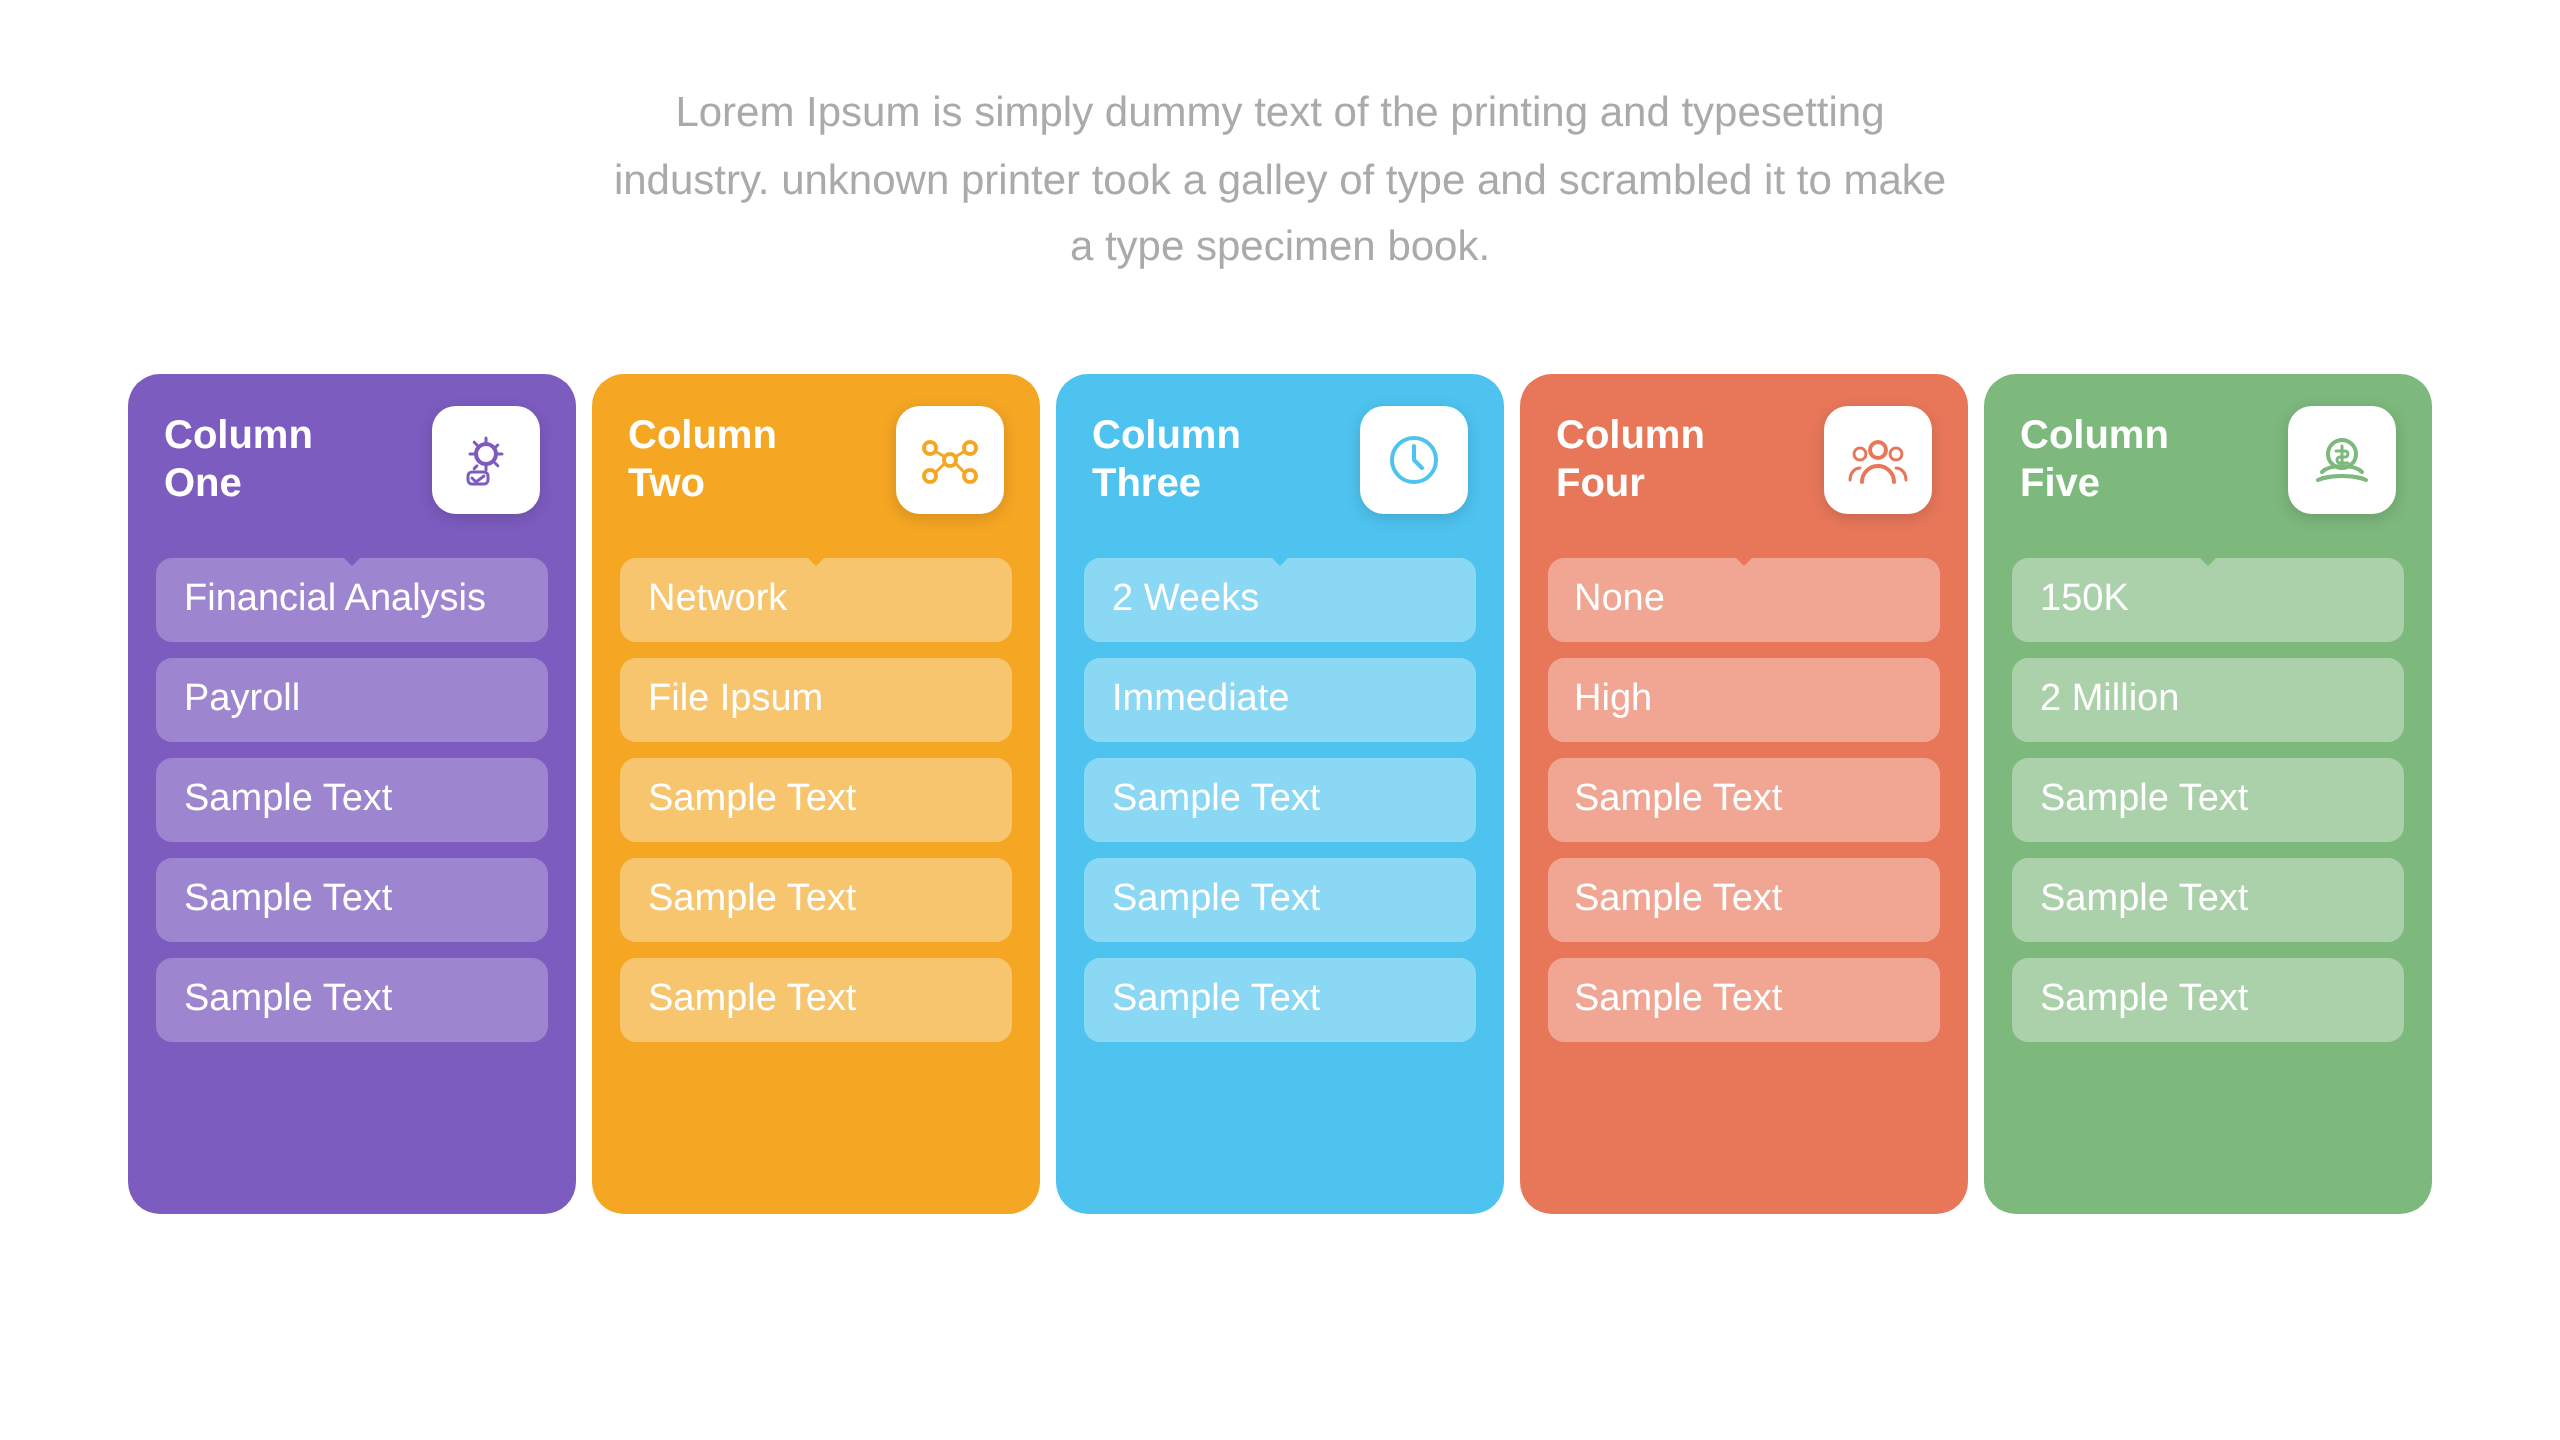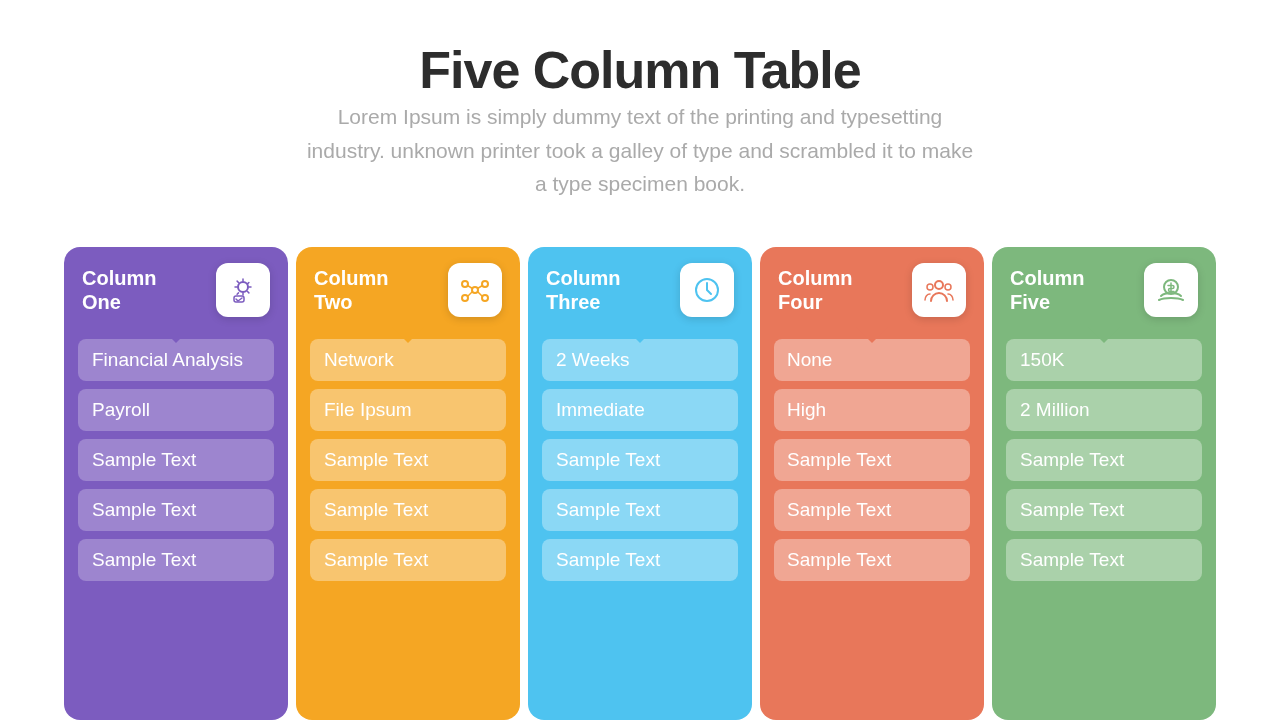--- a/index.html
+++ b/index.html
@@ -36,21 +36,21 @@
       max-width: 680px;
     }
 
     .table-container {
       display: flex;
       flex-direction: row;
       align-items: stretch;
       gap: 0;
       margin-top: 30px;
       width: 1160px;
-      height: 508px;
+      height: 420px;
       position: relative;
     }
 
     .column {
       flex: 1;
       border-radius: 16px;
       padding: 0 14px 14px 14px;
       display: flex;
       flex-direction: column;
       position: relative;
@@ -139,21 +139,20 @@
       margin-top: 10px;
       display: flex;
       flex-direction: column;
       gap: 0;
     }
   </style>
 </head>
 <body>
 
 <div class="header">
-  <h1 class="main-title">Five Column Table</h1>
   <p class="subtitle">Lorem Ipsum is simply dummy text of the printing and typesetting industry. unknown printer took a galley of type and scrambled it to make a type specimen book.</p>
 </div>
 
 <div class="table-container">
 
   <div class="column col-one">
     <div class="col-header">
       <div class="col-title">
         <span>Column</span><br><span>One</span>
       </div>

